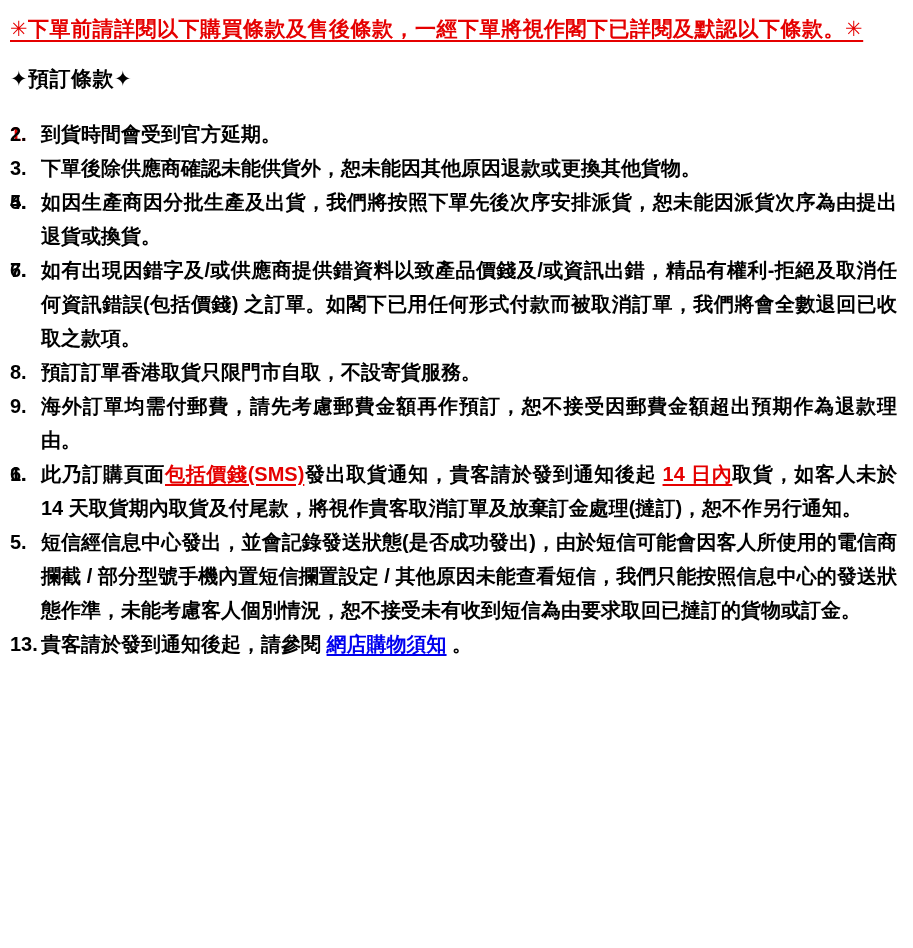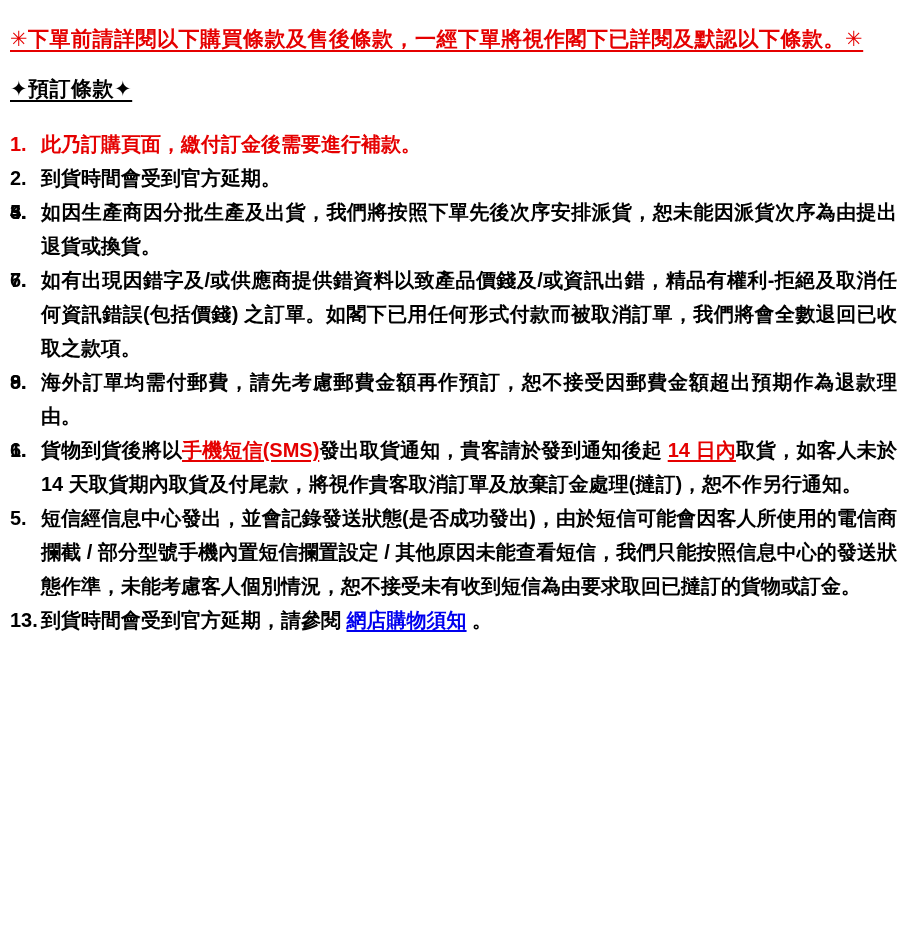--- a/index.html
+++ b/index.html
@@ -19,26 +19,25 @@
     width:913px;
     min-height:948px;
     padding:12px 16px 10px 10px;
   }
   .notice{
     color:var(--red);
     text-decoration:underline;
     text-underline-offset:4px;
     font-size:21px;
     line-height:1.4;
-    margin:12px 0 22px 0;
+    margin:2px 0 22px 0;
     letter-spacing:0.5px;
   }
   .section-title{
     color:var(--ink);
-    text-decoration:underline;
     text-underline-offset:4px;
     font-size:21px;
     line-height:1.3;
     margin:0 0 24px 0;
     letter-spacing:0.5px;
   }
   .terms{margin:0;padding:0;}
   .term{
     position:relative;
     padding-left:31px;
@@ -67,27 +66,27 @@
 </style>
 </head>
 <body>
 
 <div class="doc">
   <div class="notice">✳下單前請詳閱以下購買條款及售後條款，一經下單將視作閣下已詳閱及默認以下條款。✳</div>
 
   <div class="section-title">✦預訂條款✦</div>
 
   <div class="terms" id="terms-list">
-      <div class="term"><span class="num red">1.</span><span class="seg red">此乃訂購頁面，繳付訂金後需要進行補款。</span></div>
+      <div class="term"><span class="num red">1.</span></div>
       <div class="term"><span class="num">2.</span><span class="seg">到貨時間會受到官方延期。</span></div>
-      <div class="term"><span class="num">3.</span></div>
+      <div class="term"><span class="num">3.</span><span class="seg">下單後除供應商確認未能供貨外，恕未能因其他原因退款或更換其他貨物。</span></div>
       <div class="term"><span class="num">4.</span></div>
       <div class="term"><span class="num">5.</span><span class="seg">如因生產商因分批生產及出貨，我們將按照下單先後次序安排派貨，恕未能因派貨次序為由提出退貨或換貨。</span></div>
       <div class="term"><span class="num">6.</span></div>
       <div class="term"><span class="num">7.</span><span class="seg">如有出現因錯字及/或供應商提供錯資料以致產品價錢及/或資訊出錯，精品有權利-拒絕及取消任何資訊錯誤(包括價錢) 之訂單。如閣下已用任何形式付款而被取消訂單，我們將會全數退回已收取之款項。</span></div>
-      <div class="term"><span class="num">8.</span></div>
+      <div class="term"><span class="num">8.</span><span class="seg">預訂訂單香港取貨只限門市自取，不設寄貨服務。</span></div>
       <div class="term"><span class="num">9.</span><span class="seg">海外訂單均需付郵費，請先考慮郵費金額再作預訂，恕不接受因郵費金額超出預期作為退款理由。</span></div>
       <div class="term"><span class="num">6.</span></div>
-      <div class="term"><span class="num">1.</span><span class="seg">貨物到貨後將以</span><span class="seg red underline">手機短信(SMS)</span><span class="seg">發出取貨通知，貴客請於發到通知後起 </span><span class="seg red underline">14 日內</span><span class="seg">取貨，如客人未於 14 天取貨期內取貨及付尾款，將視作貴客取消訂單及放棄訂金處理(撻訂)，恕不作另行通知。</span></div>
+      <div class="term"><span class="num">1.</span><span class="seg">此乃訂購頁面</span><span class="seg red underline">包括價錢(SMS)</span><span class="seg">發出取貨通知，貴客請於發到通知後起 </span><span class="seg red underline">14 日內</span><span class="seg">取貨，如客人未於 14 天取貨期內取貨及付尾款，將視作貴客取消訂單及放棄訂金處理(撻訂)，恕不作另行通知。</span></div>
       <div class="term"><span class="num">5.</span><span class="seg">短信經信息中心發出，並會記錄發送狀態(是否成功發出)，由於短信可能會因客人所使用的電信商攔截 / 部分型號手機內置短信攔置設定 / 其他原因未能查看短信，我們只能按照信息中心的發送狀態作準，未能考慮客人個別情況，恕不接受未有收到短信為由要求取回已撻訂的貨物或訂金。</span></div>
-      <div class="term"><span class="num">13.</span><span class="seg">到貨時間會受到官方延期，請參閱 </span><a class="seg link" href="#">網店購物須知</a><span class="seg"> 。</span></div>
+      <div class="term"><span class="num">13.</span><span class="seg">貴客請於發到通知後起，請參閱 </span><a class="seg link" href="#">網店購物須知</a><span class="seg"> 。</span></div>
     </div>
 </div>
 
 </body></html>

